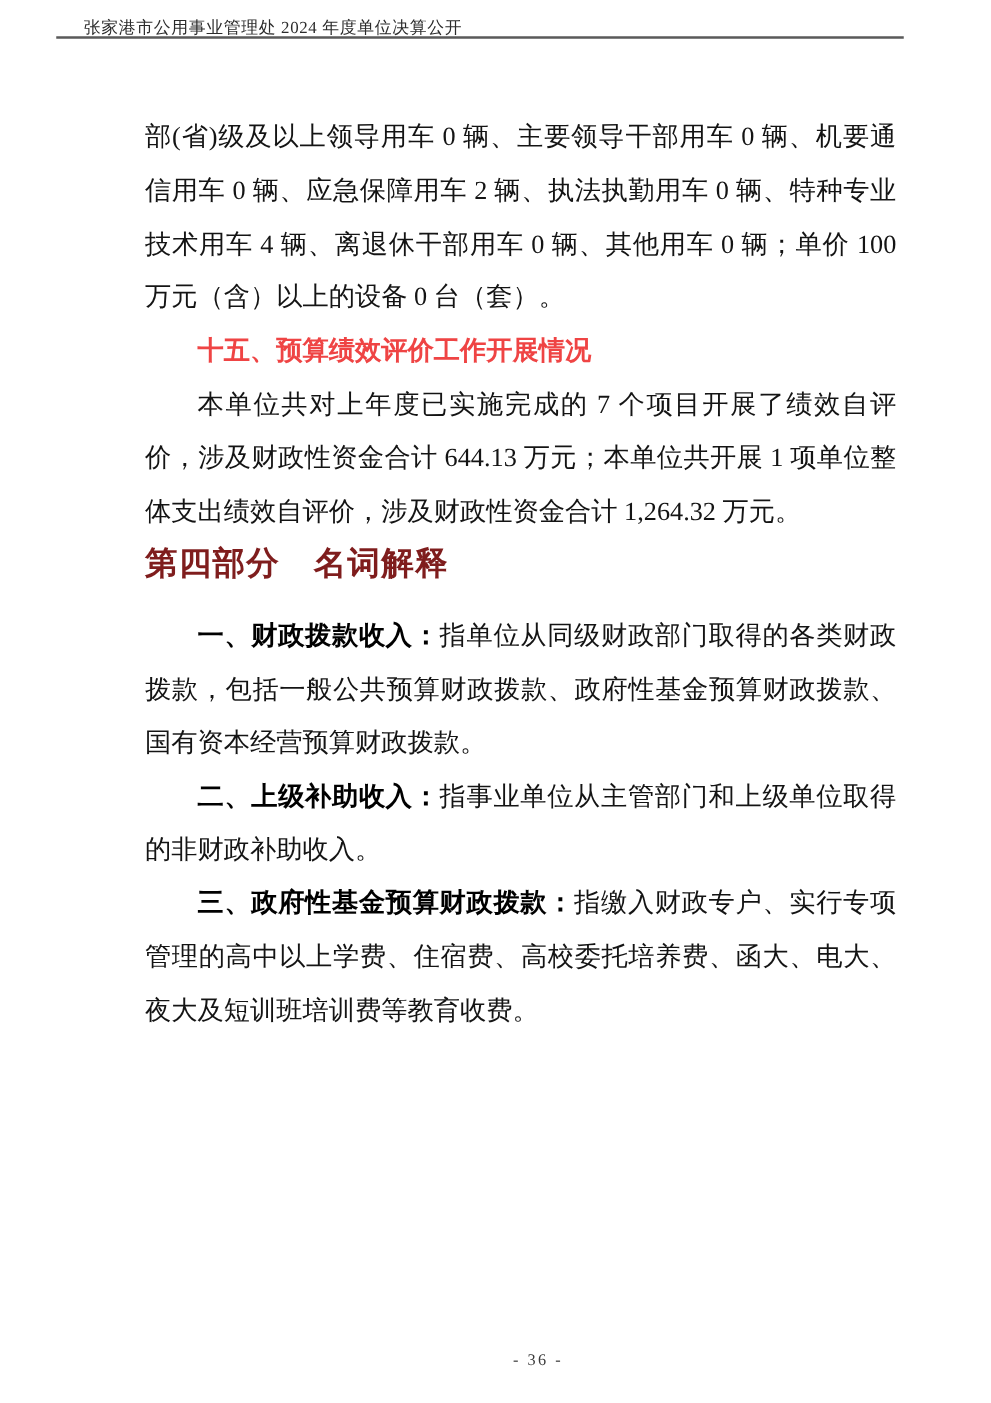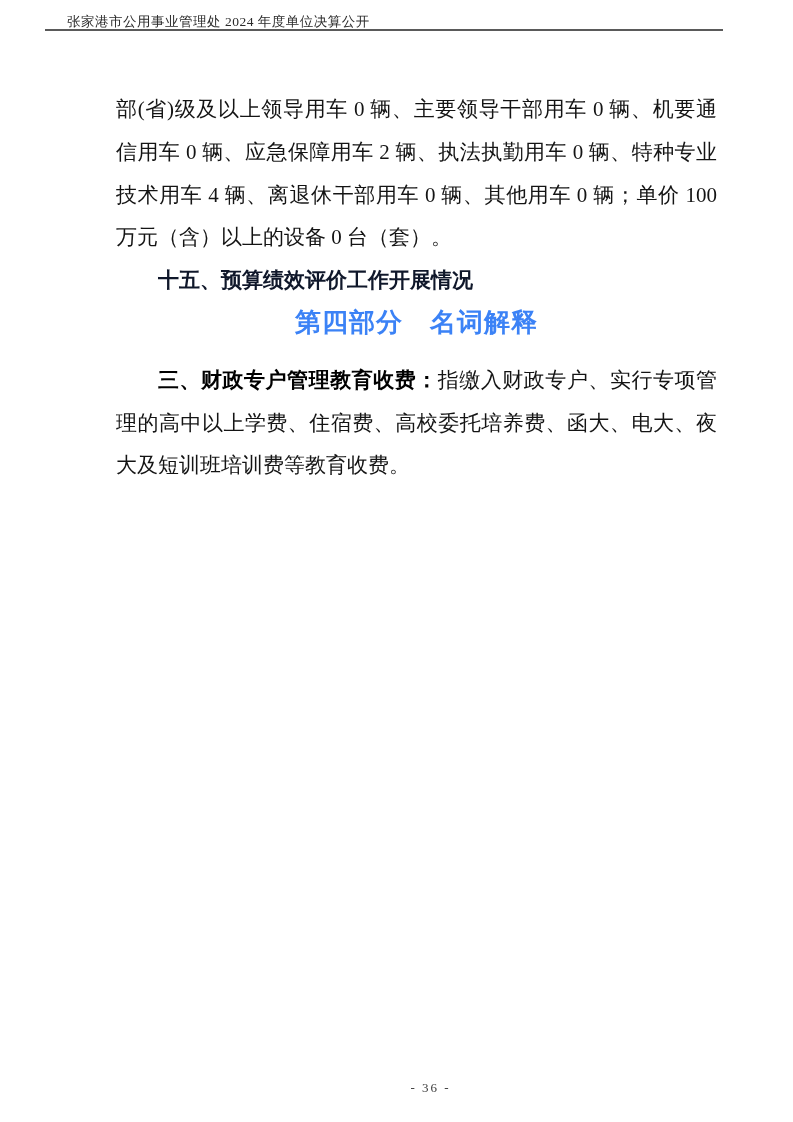--- a/index.html
+++ b/index.html
@@ -54,30 +54,30 @@
     text-indent: 2em;
   }
   .para.no-indent {
     text-indent: 0;
   }
   .sub-heading {
     margin: 0;
     font-size: 21px;
     font-weight: bold;
     text-indent: 2em;
-    color: #0f172a;
+    color: #ef4444;
   }
   .part-title {
     margin: 0 0 14px 0;
     font-size: 26px;
     font-weight: bold;
-    text-align: center;
+    text-align: left;
     text-indent: 0;
     line-height: 42.8px;
-    color: #3b82f6;
+    color: #7f1d1d;
     letter-spacing: 1px;
   }
   .term {
     font-weight: bold;
     color: #000000;
   }
   .footer {
     position: absolute;
     top: 1080px;
     left: 0;
@@ -97,26 +97,29 @@
   <span class="header-title">张家港市公用事业管理处 2024 年度单位决算公开</span>
   <div class="header-rule"></div>
 
   <div class="content">
 
     <p class="para no-indent">部(省)级及以上领导用车 0 辆、主要领导干部用车 0 辆、机要通信用车 0 辆、应急保障用车 2 辆、执法执勤用车 0 辆、特种专业技术用车 4 辆、离退休干部用车 0 辆、其他用车 0 辆；单价 100 万元（含）以上的设备 0 台（套）。</p>
 
     <h3 class="sub-heading">十五、预算绩效评价工作开展情况</h3>
 
 
+    <p class="para">本单位共对上年度已实施完成的 7 个项目开展了绩效自评价，涉及财政性资金合计 644.13 万元；本单位共开展 1 项单位整体支出绩效自评价，涉及财政性资金合计 1,264.32 万元。</p>
 
     <h2 class="part-title">第四部分　名词解释</h2>
 
+    <p class="para"><span class="term">一、财政拨款收入：</span><span>指单位从同级财政部门取得的各类财政拨款，包括一般公共预算财政拨款、政府性基金预算财政拨款、国有资本经营预算财政拨款。</span></p>
 
+    <p class="para"><span class="term">二、上级补助收入：</span><span>指事业单位从主管部门和上级单位取得的非财政补助收入。</span></p>
 
-    <p class="para"><span class="term">三、财政专户管理教育收费：</span><span>指缴入财政专户、实行专项管理的高中以上学费、住宿费、高校委托培养费、函大、电大、夜大及短训班培训费等教育收费。</span></p>
+    <p class="para"><span class="term">三、政府性基金预算财政拨款：</span><span>指缴入财政专户、实行专项管理的高中以上学费、住宿费、高校委托培养费、函大、电大、夜大及短训班培训费等教育收费。</span></p>
 
 
   </div>
 
   <div class="footer">
     <span>- 36 -</span>
   </div>
 
 </div>
 

